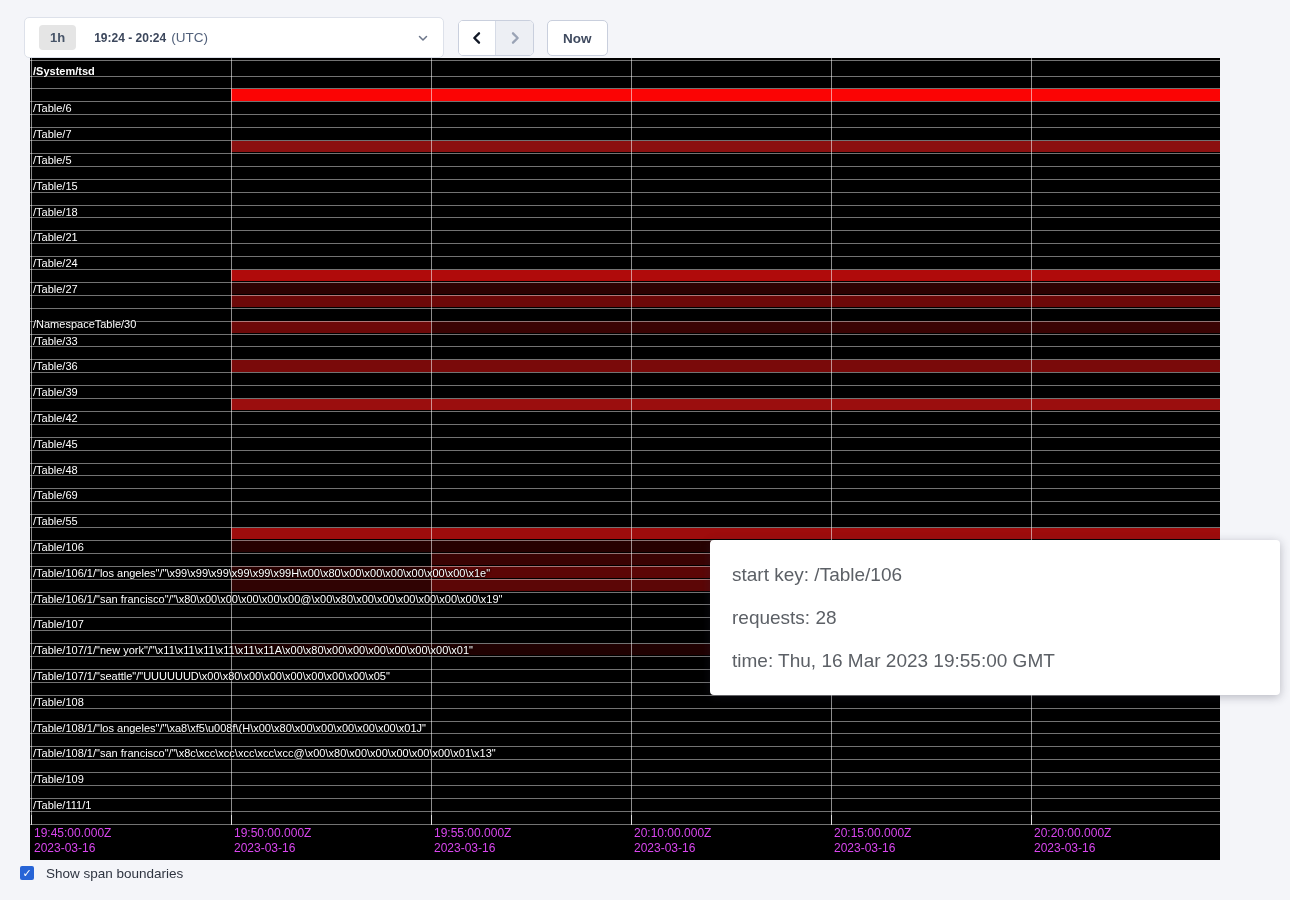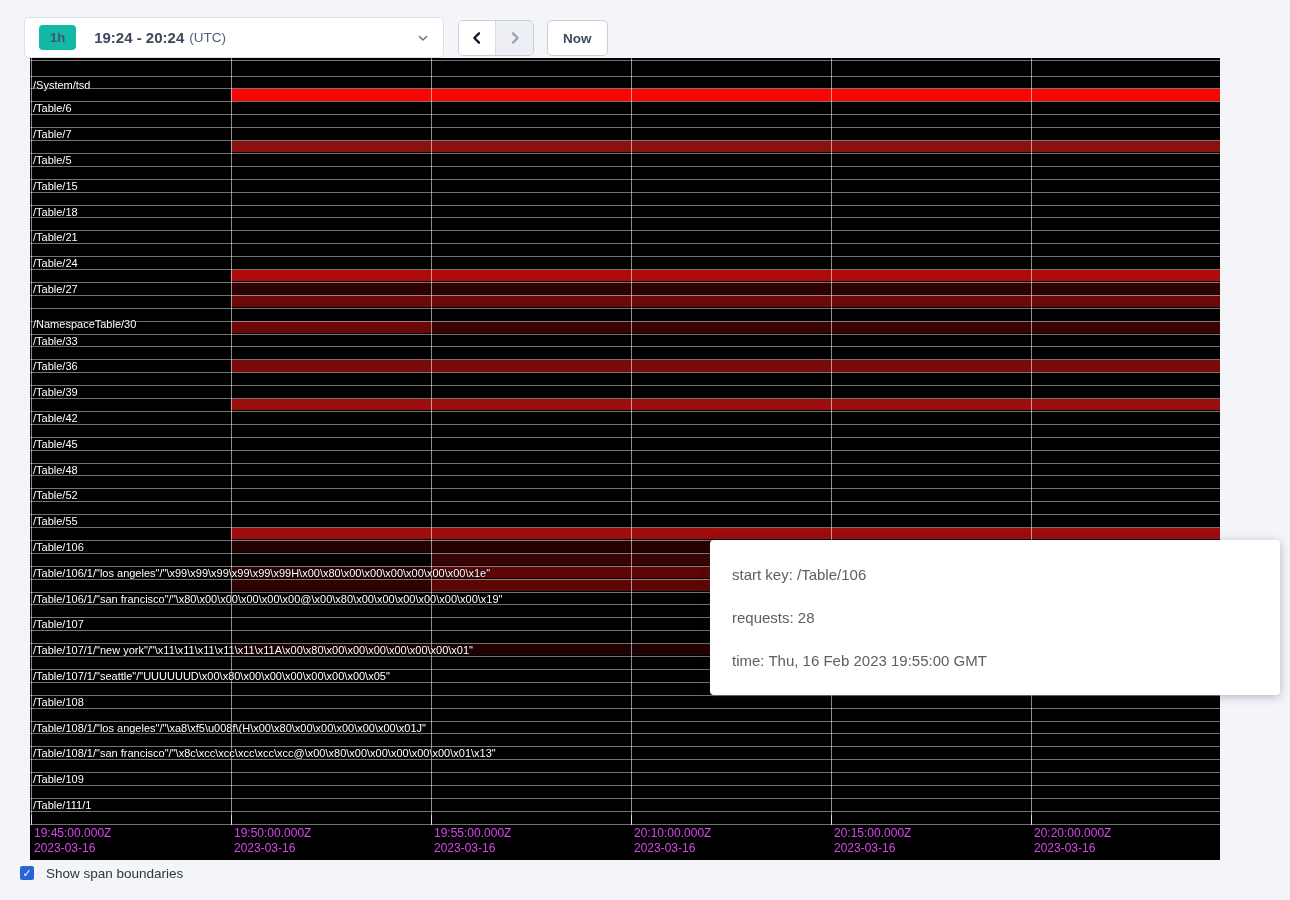--- a/index.html
+++ b/index.html
@@ -12,24 +12,24 @@
   }
 
   
   .toolbar { position:absolute; left:0; top:0; width:1290px; height:58px; }
   .time-select {
     position:absolute; left:24px; top:17px; width:420px; height:41px;
     background:#ffffff; border:1px solid #dde1ea; border-radius:5px;
     display:flex; align-items:center; padding:0 14px; cursor:pointer;
   }
   .preset-pill {
-    background:#14b8a6; color:#475468; font-weight:bold; font-size:13px;
+    background:#e5e5e5; color:#475468; font-weight:bold; font-size:13px;
     border-radius:4px; padding:5px 11px; margin-right:18px;
   }
-  .range-text { font-size:15px; font-weight:bold; color:#3c475c; }
+  .range-text { font-size:12px; font-weight:bold; color:#3c475c; }
   .tz-text { font-size:13.5px; color:#51607a; margin-left:5px; font-weight:normal; }
   .select-chevron { margin-left:auto; color:#6b7589; display:flex; align-items:center; }
 
   .nav-group {
     position:absolute; left:458px; top:20px; width:76px; height:36px;
     border:1px solid #c9cfdd; border-radius:5px; overflow:hidden;
     display:flex; background:#ffffff;
   }
   .nav-btn { width:38px; height:100%; display:flex; align-items:center; justify-content:center; cursor:pointer; }
   .nav-btn.prev { background:#ffffff; color:#111826; border-right:1px solid #d6dbe6; }
@@ -60,21 +60,21 @@
   }
 
   
   .tooltip {
     position:absolute; left:710px; top:540px; width:570px; height:155px;
     background:#ffffff; border-radius:4px;
     box-shadow:0 2px 10px rgba(40,40,60,0.30);
     padding:13px 22px; display:flex; flex-direction:column; justify-content:space-around;
     z-index:20;
   }
-  .tooltip-line { font-size:15px; color:#5c6066; white-space:nowrap; overflow:hidden; }
+  .tooltip-line { font-size:19px; color:#5c6066; white-space:nowrap; overflow:hidden; }
 
   
   .checkbox-row { position:absolute; left:20px; top:866px; display:flex; align-items:flex-start; }
   .checkbox {
     width:14px; height:14px; background:#2764d6; border-radius:2px;
     color:#ffffff; font-size:11px; line-height:14px; text-align:center; cursor:pointer;
     flex:0 0 auto;
   }
   .checkbox-label { font-size:13.5px; color:#2e3440; margin-left:12px; line-height:16px; }
 </style>
@@ -184,37 +184,37 @@
     <div class="gline-h" style="top: 727px;"></div>
     <div class="gline-h" style="top: 739.9px;"></div>
     <div class="gline-h" style="top: 752.8px;"></div>
     <div class="gline-h" style="top: 765.7px;"></div>
     <div class="gline-v" style="left: 1px; height: 766px;"></div>
     <div class="gline-v" style="left: 201px; height: 766px;"></div>
     <div class="gline-v" style="left: 401px; height: 766px;"></div>
     <div class="gline-v" style="left: 601px; height: 766px;"></div>
     <div class="gline-v" style="left: 801px; height: 766px;"></div>
     <div class="gline-v" style="left: 1001px; height: 766px;"></div>
-    <div class="row-label" style="top: 22px;">/System/tsd</div>
+    <div class="row-label" style="top: 8px; font-weight: bold;">/System/tsd</div>
     <div class="row-label" style="top: 45.3px;">/Table/6</div>
     <div class="row-label" style="top: 71.1px;">/Table/7</div>
     <div class="row-label" style="top: 96.9px;">/Table/5</div>
     <div class="row-label" style="top: 122.7px;">/Table/15</div>
     <div class="row-label" style="top: 148.5px;">/Table/18</div>
     <div class="row-label" style="top: 174.3px;">/Table/21</div>
     <div class="row-label" style="top: 200.1px;">/Table/24</div>
     <div class="row-label" style="top: 225.9px;">/Table/27</div>
     <div class="row-label" style="top: 261px;">/NamespaceTable/30</div>
     <div class="row-label" style="top: 277.5px;">/Table/33</div>
     <div class="row-label" style="top: 303.3px;">/Table/36</div>
     <div class="row-label" style="top: 329.1px;">/Table/39</div>
     <div class="row-label" style="top: 354.9px;">/Table/42</div>
     <div class="row-label" style="top: 380.7px;">/Table/45</div>
     <div class="row-label" style="top: 406.5px;">/Table/48</div>
-    <div class="row-label" style="top: 432.3px;">/Table/52</div>
+    <div class="row-label" style="top: 432.3px;">/Table/69</div>
     <div class="row-label" style="top: 458.1px;">/Table/55</div>
     <div class="row-label" style="top: 483.9px;">/Table/106</div>
     <div class="row-label" style="top: 509.7px;">/Table/106/1/"los angeles"/"\x99\x99\x99\x99\x99\x99H\x00\x80\x00\x00\x00\x00\x00\x00\x1e"</div>
     <div class="row-label" style="top: 535.5px;">/Table/106/1/"san francisco"/"\x80\x00\x00\x00\x00\x00@\x00\x80\x00\x00\x00\x00\x00\x00\x19"</div>
     <div class="row-label" style="top: 561.3px;">/Table/107</div>
     <div class="row-label" style="top: 587.1px;">/Table/107/1/"new york"/"\x11\x11\x11\x11\x11\x11A\x00\x80\x00\x00\x00\x00\x00\x00\x01"</div>
     <div class="row-label" style="top: 612.9px;">/Table/107/1/"seattle"/"UUUUUUD\x00\x80\x00\x00\x00\x00\x00\x00\x05"</div>
     <div class="row-label" style="top: 638.7px;">/Table/108</div>
     <div class="row-label" style="top: 664.5px;">/Table/108/1/"los angeles"/"\xa8\xf5\u008f\(H\x00\x80\x00\x00\x00\x00\x00\x01J"</div>
     <div class="row-label" style="top: 690.3px;">/Table/108/1/"san francisco"/"\x8c\xcc\xcc\xcc\xcc\xcc@\x00\x80\x00\x00\x00\x00\x00\x01\x13"</div>
@@ -236,19 +236,19 @@
     <div class="axis-time" style="left: 804px; top: 769px;">20:15:00.000Z</div>
     <div class="axis-date" style="left: 804px; top: 784px;">2023-03-16</div>
     <div class="axis-tick" style="left: 1001px; top: 757px;"></div>
     <div class="axis-time" style="left: 1004px; top: 769px;">20:20:00.000Z</div>
     <div class="axis-date" style="left: 1004px; top: 784px;">2023-03-16</div>
   </div>
 
 <div class="tooltip">
   <div class="tooltip-line">start key: /Table/106</div>
   <div class="tooltip-line">requests: 28</div>
-  <div class="tooltip-line">time: Thu, 16 Feb 2023 19:55:00 GMT</div>
+  <div class="tooltip-line">time: Thu, 16 Mar 2023 19:55:00 GMT</div>
 </div>
 
 <div class="checkbox-row">
   <div class="checkbox">✓</div>
   <div class="checkbox-label">Show span boundaries</div>
 </div>
 
 </body></html>

